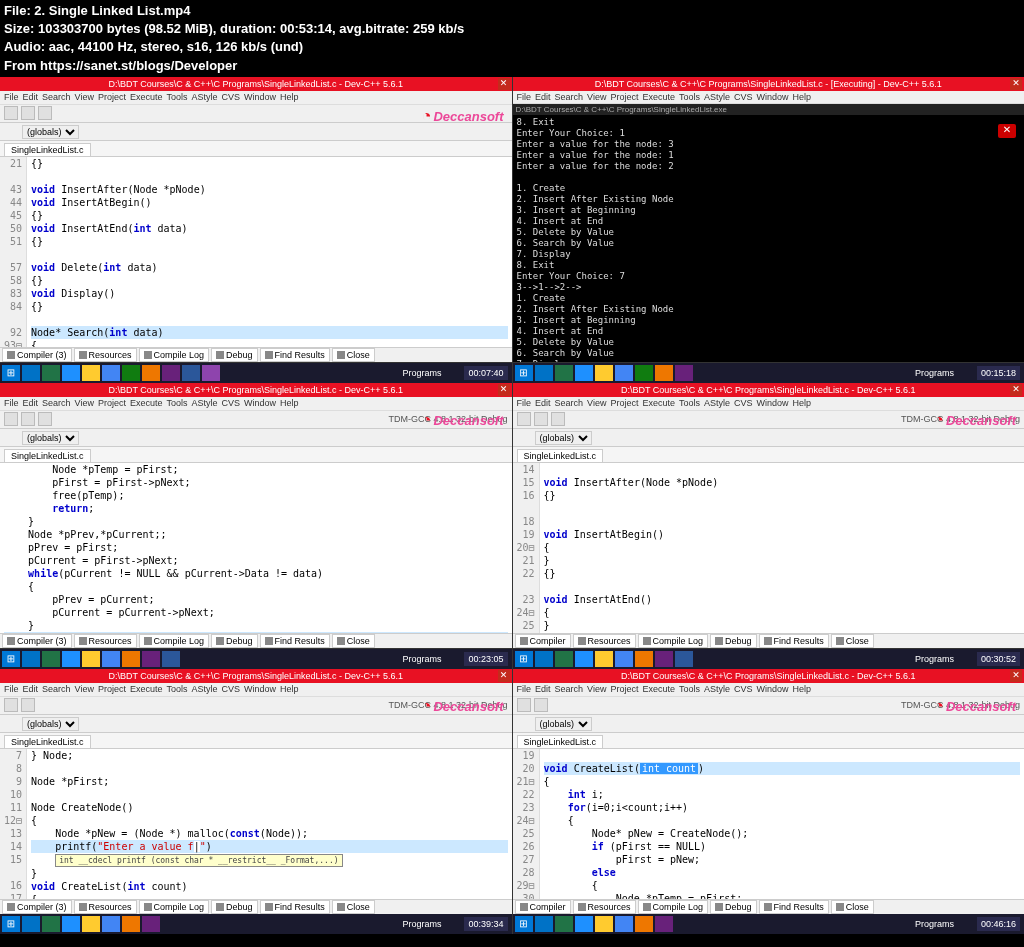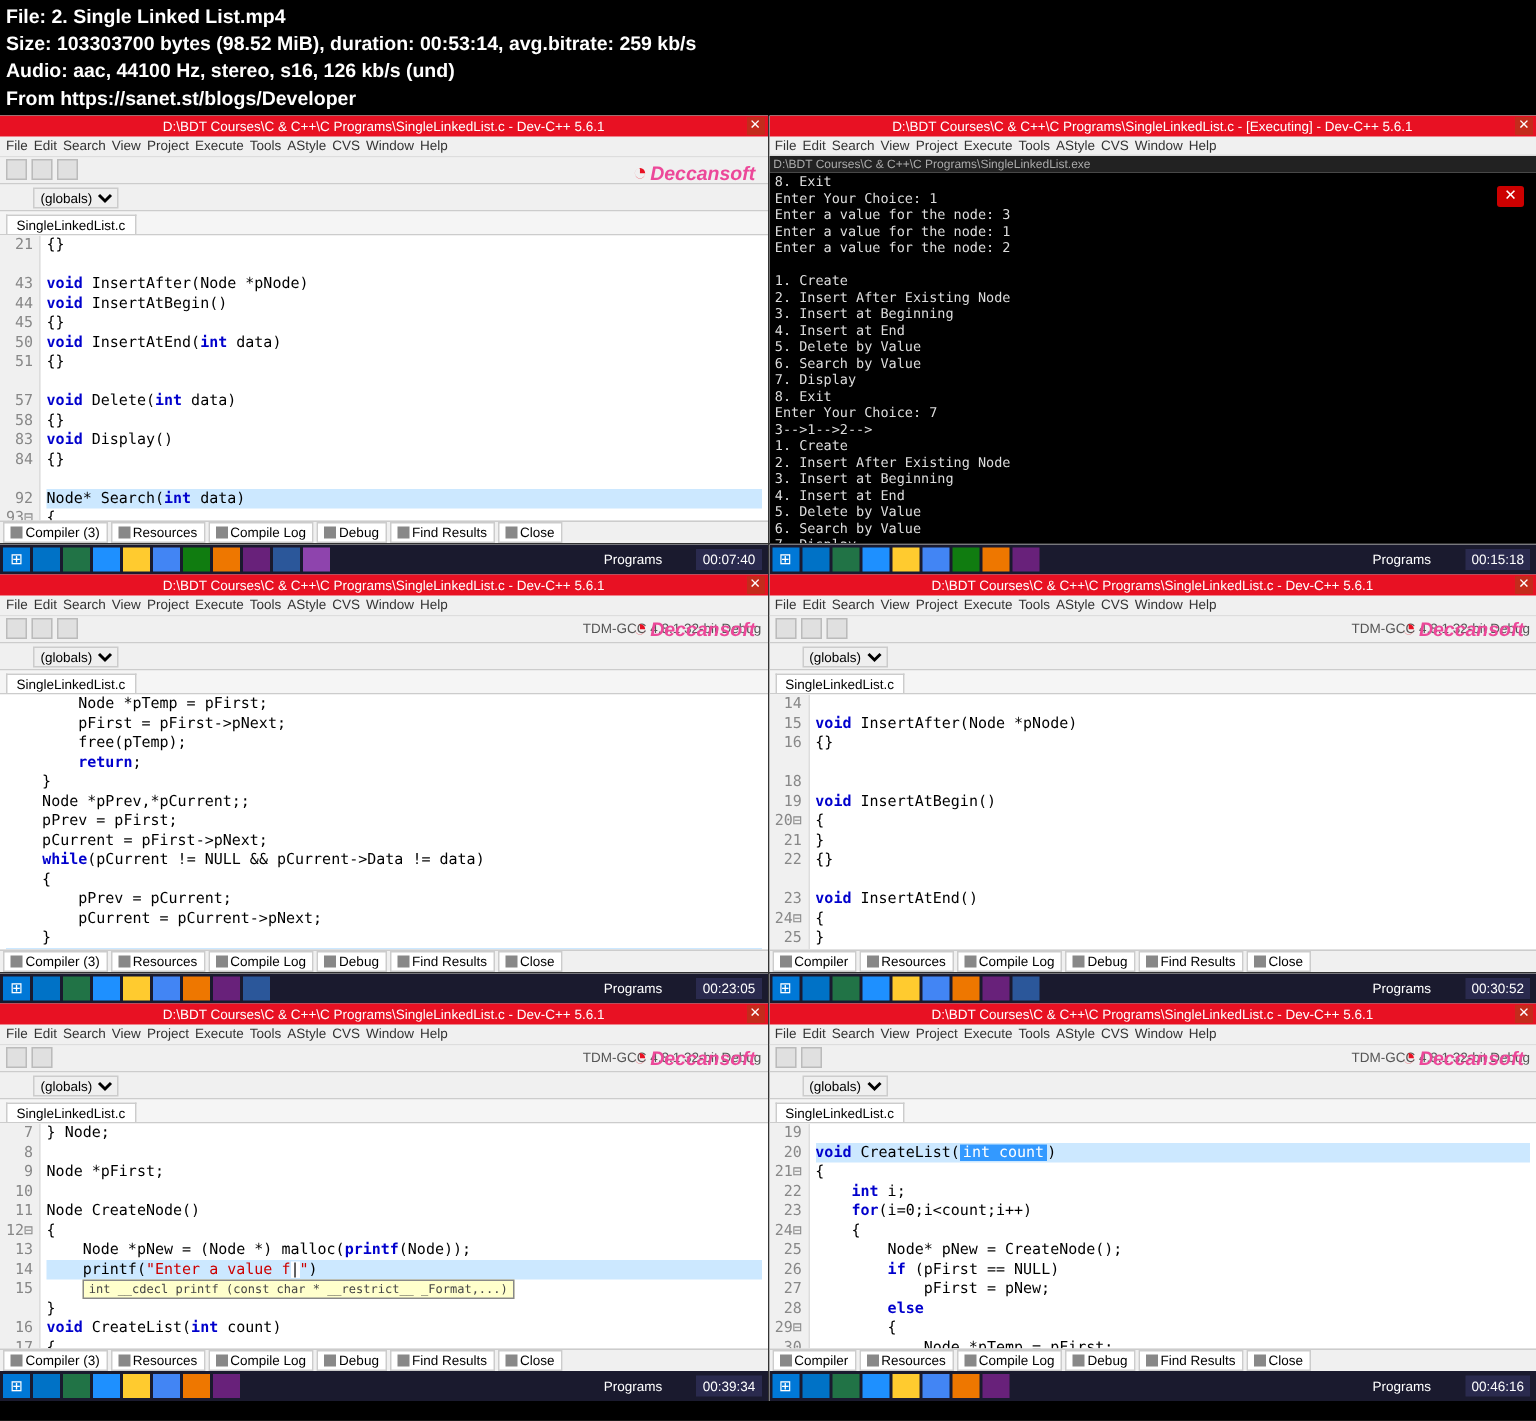--- a/index.html
+++ b/index.html
@@ -437,21 +437,21 @@
         <div class="tab">SingleLinkedList.c</div>
       </div>
   <div class="editor">
     <div class="gutter">7<br>8<br>9<br>10<br>11<br>12⊟<br>13<br>14<br>15<br><br>16<br>17<br>18⊟<br>19<br>20<br>21<br>22⊟<br>23<br>24<br>25</div>
     <div class="code">} Node;
 
 Node *pFirst;
 
 Node CreateNode()
 {
-    Node *pNew = (Node *) malloc(<span class="kw">printf</span>(Node));
+    Node *pNew = (Node *) malloc(<span class="kw">const</span>(Node));
 <span class="hl">    printf(<span class="st">"Enter a value f</span><span style="background:#fff;">|</span><span class="st">"</span>)</span>
     <span class="hint">int __cdecl printf (const char * __restrict__ _Format,...)</span>
 }
 <span class="kw">void</span> CreateList(<span class="kw">int</span> count)
 {
 }
 {}
  InsertAfter(Node *pNode,  data)
 {
 }

